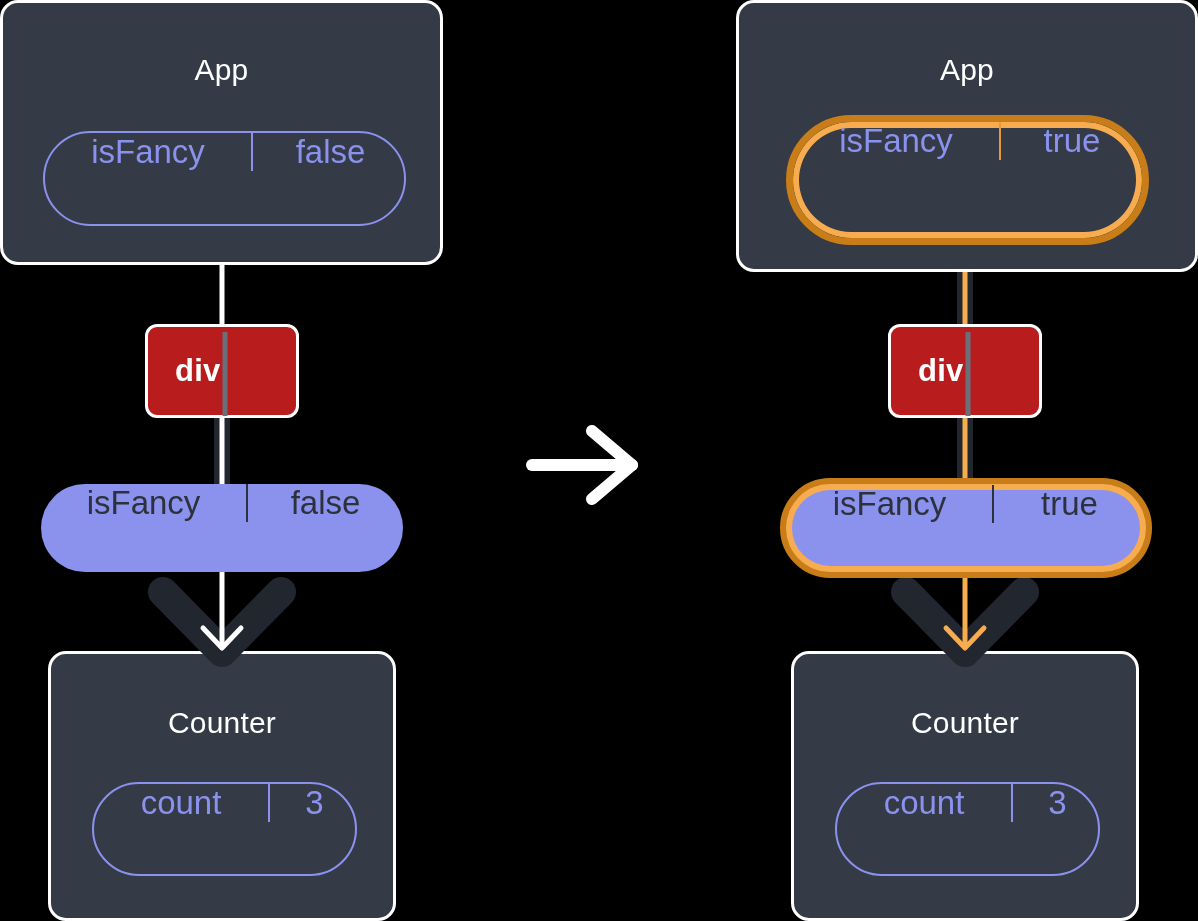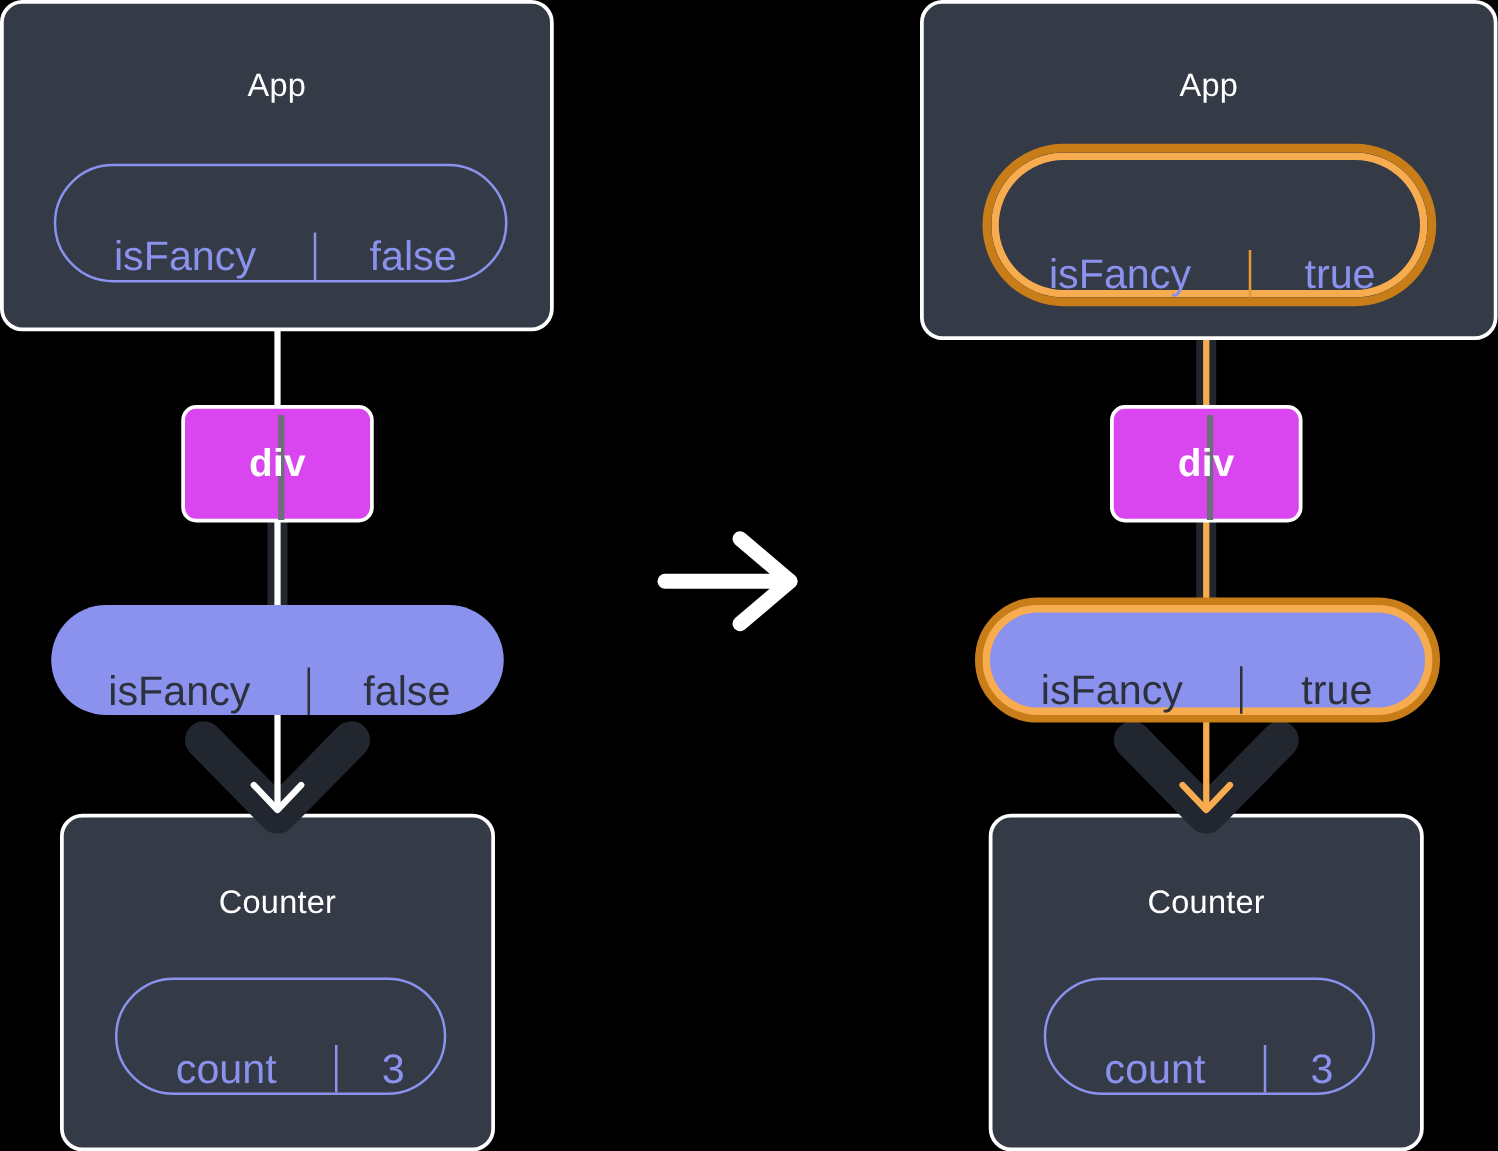--- a/index.html
+++ b/index.html
@@ -38,51 +38,51 @@
     border-radius: 18px;
     box-sizing: border-box;
     z-index: 5;
   }
   .card-title {
     position: absolute;
     left: 0;
     width: 100%;
     text-align: center;
     color: #ffffff;
-    font-size: 26px;
+    font-size: 30px;
     font-weight: 400;
     letter-spacing: 0.2px;
     white-space: nowrap;
   }
   .div-card {
     position: absolute;
-    background: #d946ef;
+    background: #b91c1c;
     border: 3px solid #ffffff;
     border-radius: 12px;
     box-sizing: border-box;
     z-index: 6;
     display: flex;
     align-items: center;
-    justify-content: center;
+    padding-left: 27px;
   }
   .div-card span {
     color: #ffffff;
     font-size: 31px;
     font-weight: 700;
     letter-spacing: 0.2px;
     position: relative;
     z-index: 2;
   }
 
   
   .pill {
     position: absolute;
     box-sizing: border-box;
     display: flex;
-    align-items: flex-end;
+    align-items: flex-start;
     z-index: 8;
   }
   .pill .cell {
     display: flex;
     align-items: center;
     justify-content: center;
     flex: 0 0 auto;
     box-sizing: border-box;
     white-space: nowrap;
   }

